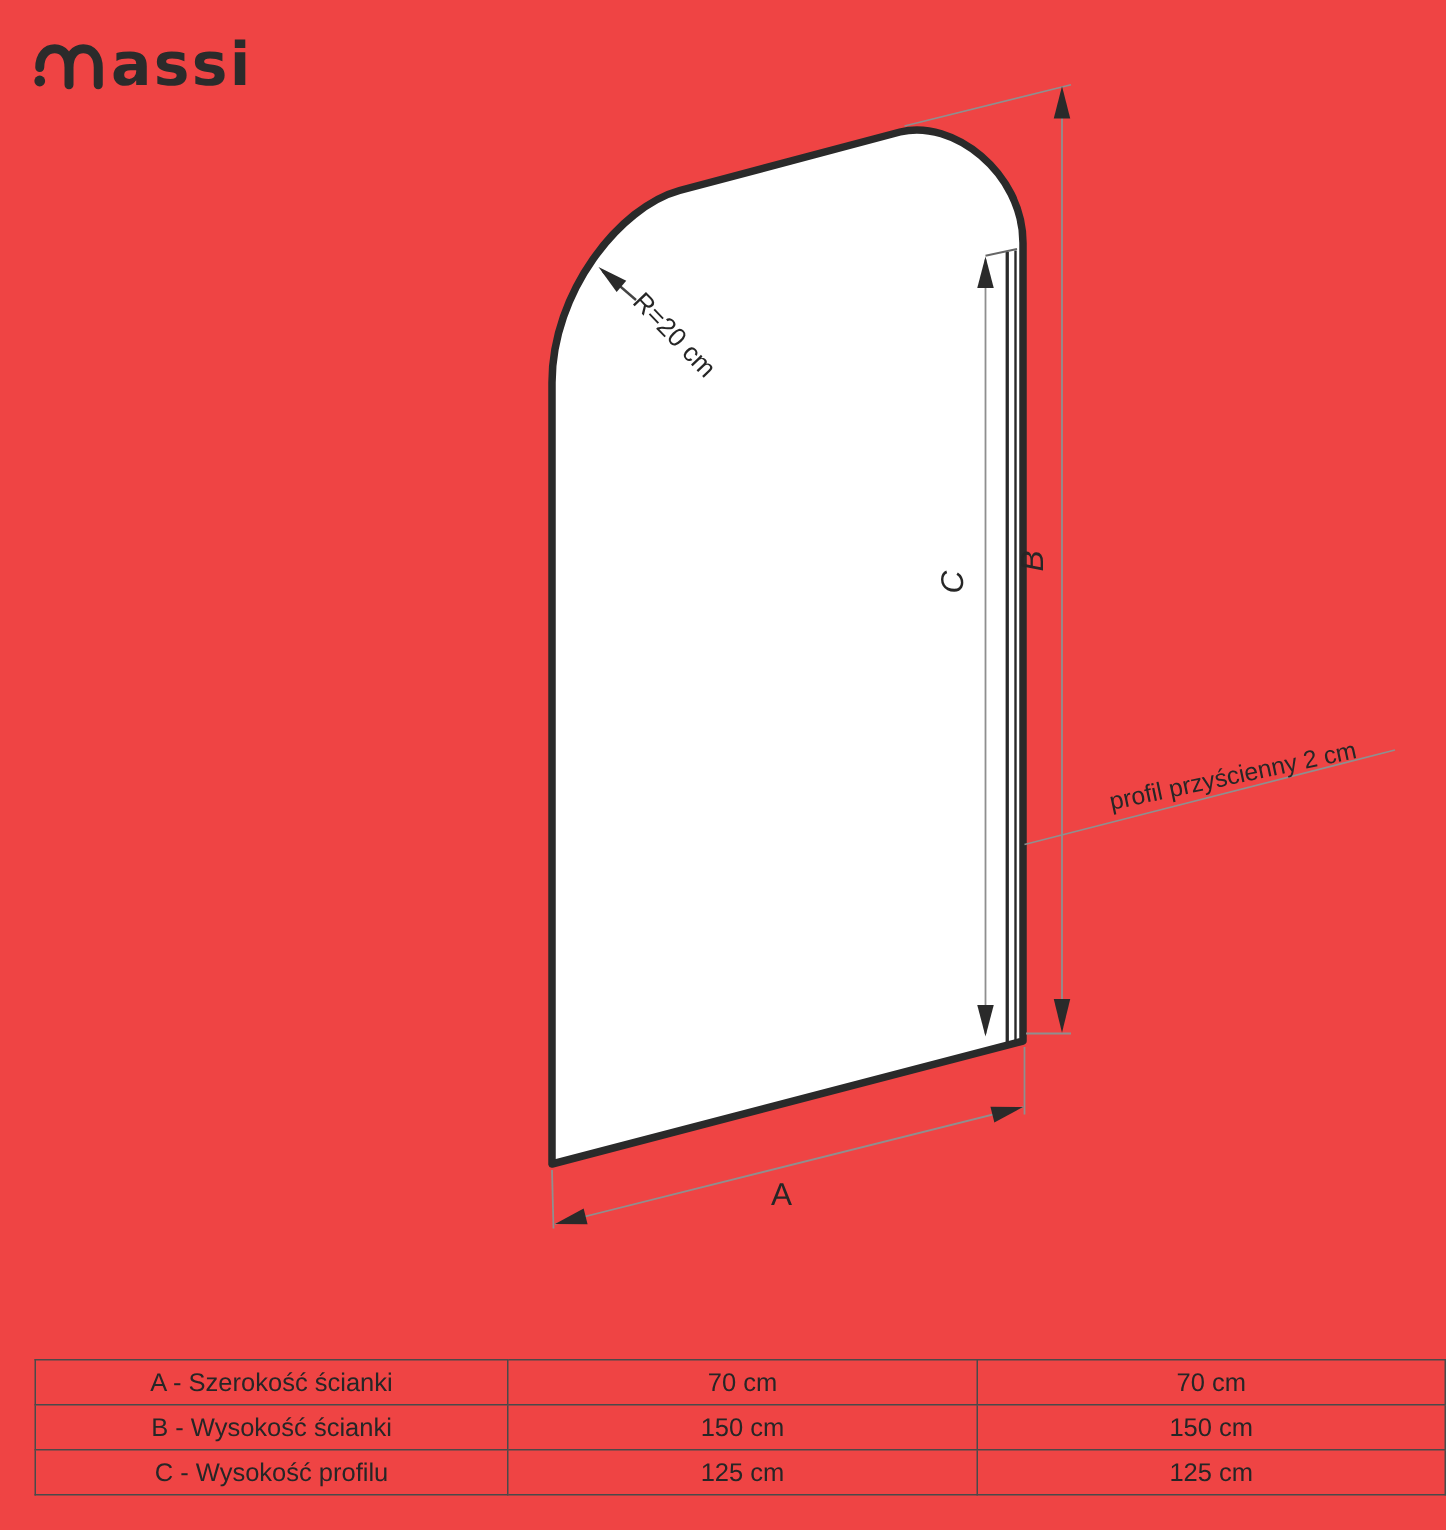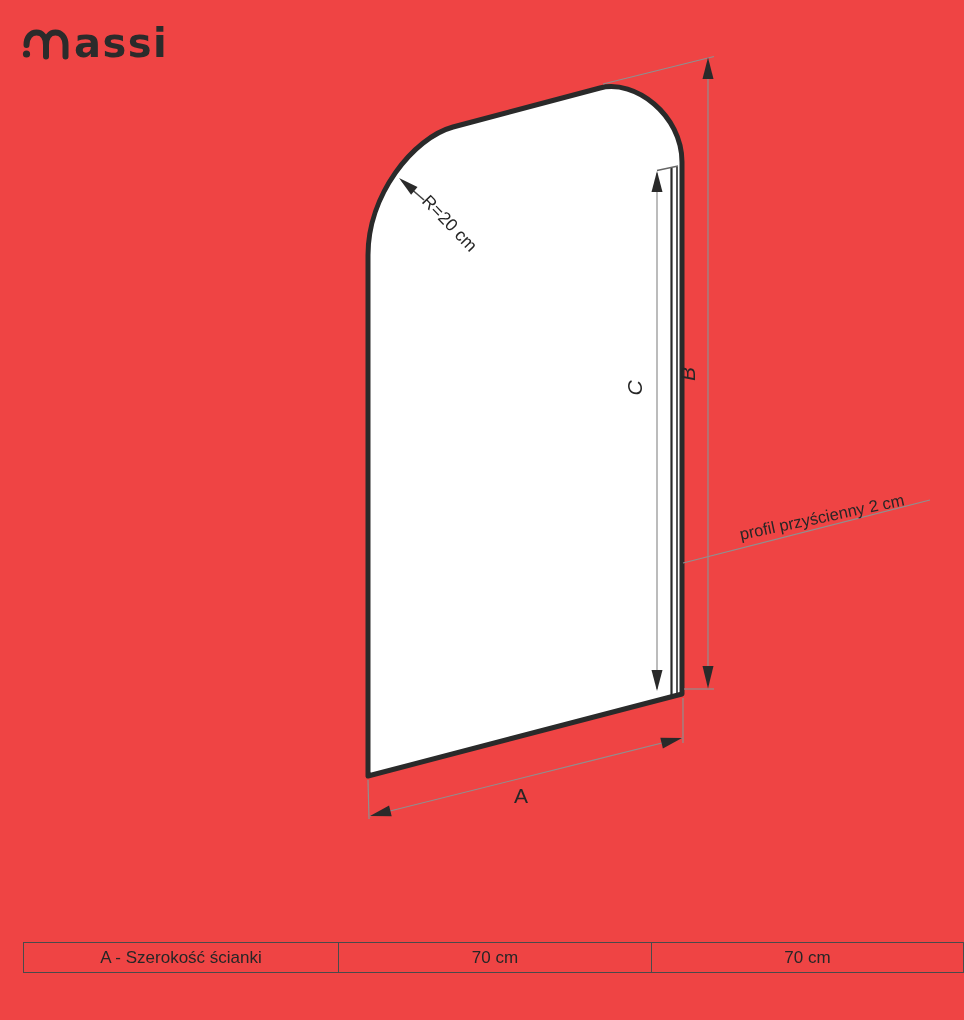--- a/index.html
+++ b/index.html
@@ -3,21 +3,21 @@
 <meta charset="utf-8">
 <style>
   html,body{margin:0;padding:0;background:#ffffff;}
   .page{
     position:relative;width:964px;height:1020px;background:#ef4444;
     font-family:"Liberation Sans",sans-serif;color:#262626;overflow:hidden;
   }
   .logo{position:absolute;left:22px;top:12px;width:200px;height:50px;}
   .diagram{position:absolute;left:0;top:0;width:964px;height:880px;}
   .spec-table{
-    position:absolute;left:23px;top:942px;width:937px;
+    position:absolute;left:23px;top:906px;width:937px;
     border-collapse:collapse;table-layout:fixed;
   }
   .spec-table td{
     border:1.8px solid #4a4a4a;height:29px;text-align:center;
     font-size:17px;color:#262626;padding:0;line-height:1;
     font-family:"Liberation Sans",sans-serif;
   }
   .col-label{width:314px;}
   .col-v1{width:312px;margin-top:32px;}
   .col-v2{width:311px;}
@@ -85,16 +85,26 @@
     </g>
   </svg>
 
   <table class="spec-table">
     <tbody>
       <tr>
         <td class="col-label">A - Szerokość ścianki</td>
         <td class="col-v1">70 cm</td>
         <td class="col-v2">70 cm</td>
       </tr>
+      <tr>
+        <td class="col-label">B - Wysokość ścianki</td>
+        <td class="col-v1">150 cm</td>
+        <td class="col-v2">150 cm</td>
+      </tr>
+      <tr>
+        <td class="col-label">C - Wysokość profilu</td>
+        <td class="col-v1">125 cm</td>
+        <td class="col-v2">125 cm</td>
+      </tr>
     </tbody>
   </table>
 
 </div>
 
 </body></html>

